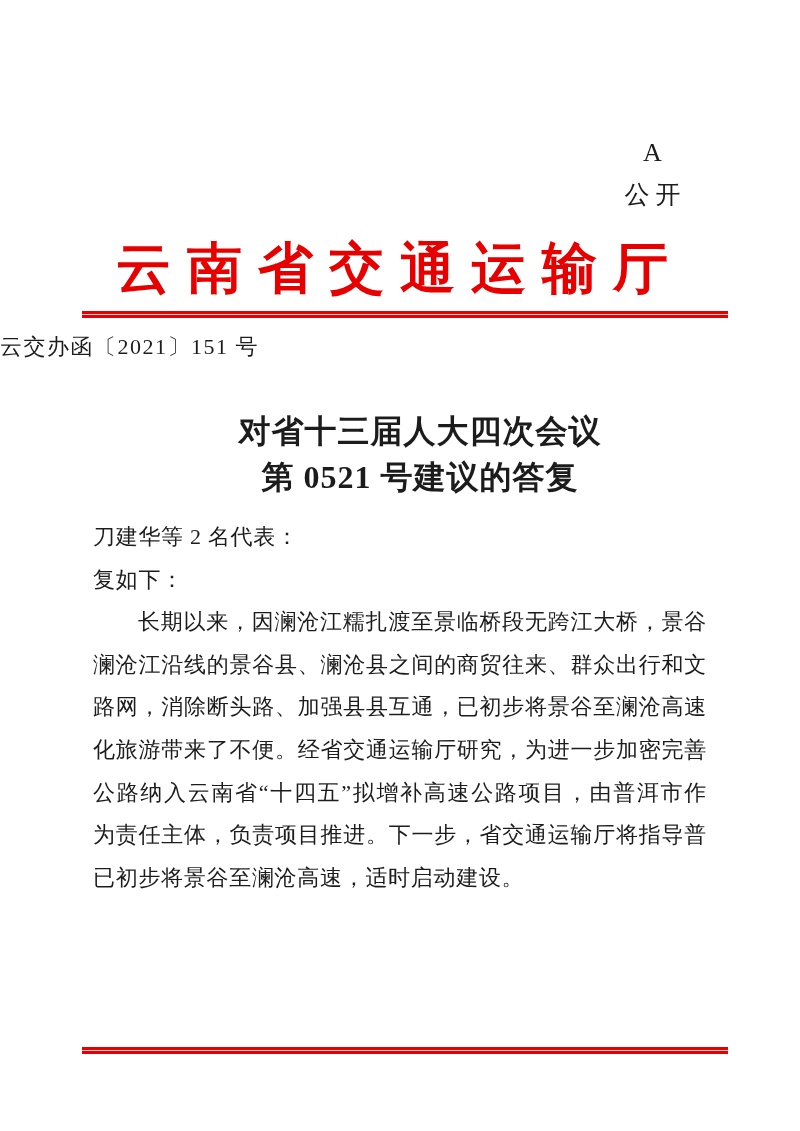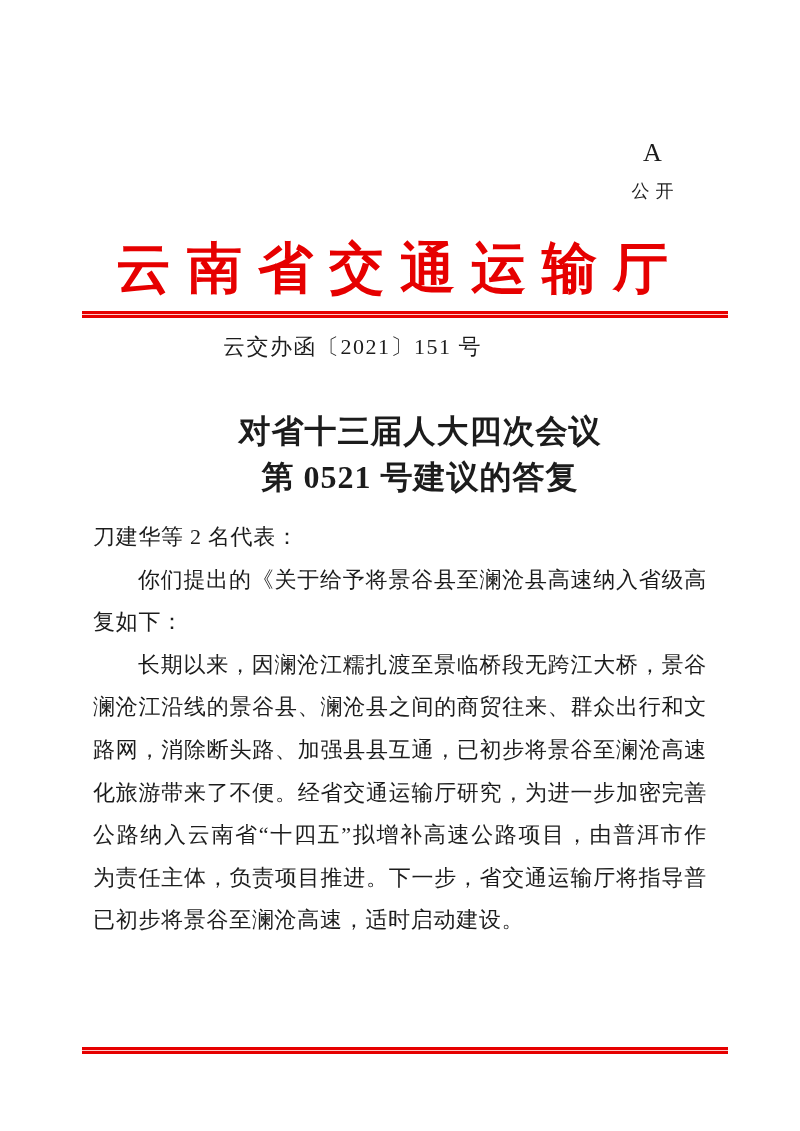--- a/index.html
+++ b/index.html
@@ -24,21 +24,21 @@
     width: 105px;
     text-align: center;
     line-height: 1.0;
   }
   .class-grade {
     font-size: 26px;
     letter-spacing: 0;
     margin-bottom: 16px;
   }
   .class-level {
-    font-size: 18px;
+    font-size: 25px;
     letter-spacing: 6px;
     padding-left: 6px; 
   }
 
   
   .letterhead {
     position: absolute;
     top: 232px;
     left: 0;
     width: 100%;
@@ -62,21 +62,21 @@
   }
   .rule-top { top: 311px; }
   .rule-bottom { top: 1047px; }
 
   
   .doc-number {
     position: absolute;
     top: 332px;
     left: 0;
     width: 705px;
-    text-align: center;
+    text-align: left;
     font-size: 22px;
     letter-spacing: 1.5px;
   }
 
   
   .doc-title {
     position: absolute;
     top: 408px;
     left: 0;
     width: 100%;
@@ -119,21 +119,20 @@
 
   <div class="doc-number">云交办函〔2021〕151 号</div>
 
   <div class="doc-title">
     <div>对省十三届人大四次会议</div>
     <div>第 0521 号建议的答复</div>
   </div>
 
   <div class="body-text">
     <div class="line">刀建华等 2 名代表：</div>
-    <div class="line full indent">你们提出的《关于给予将景谷县至澜沧县高速纳入省级高</div>
     <div class="line">复如下：</div>
     <div class="line full indent">长期以来，因澜沧江糯扎渡至景临桥段无跨江大桥，景谷</div>
     <div class="line full">澜沧江沿线的景谷县、澜沧县之间的商贸往来、群众出行和文</div>
     <div class="line full">路网，消除断头路、加强县县互通，已初步将景谷至澜沧高速</div>
     <div class="line full">化旅游带来了不便。经省交通运输厅研究，为进一步加密完善</div>
     <div class="line full">公路纳入云南省“十四五”拟增补高速公路项目，由普洱市作</div>
     <div class="line full">为责任主体，负责项目推进。下一步，省交通运输厅将指导普</div>
     <div class="line">已初步将景谷至澜沧高速，适时启动建设。</div>
   </div>
 

